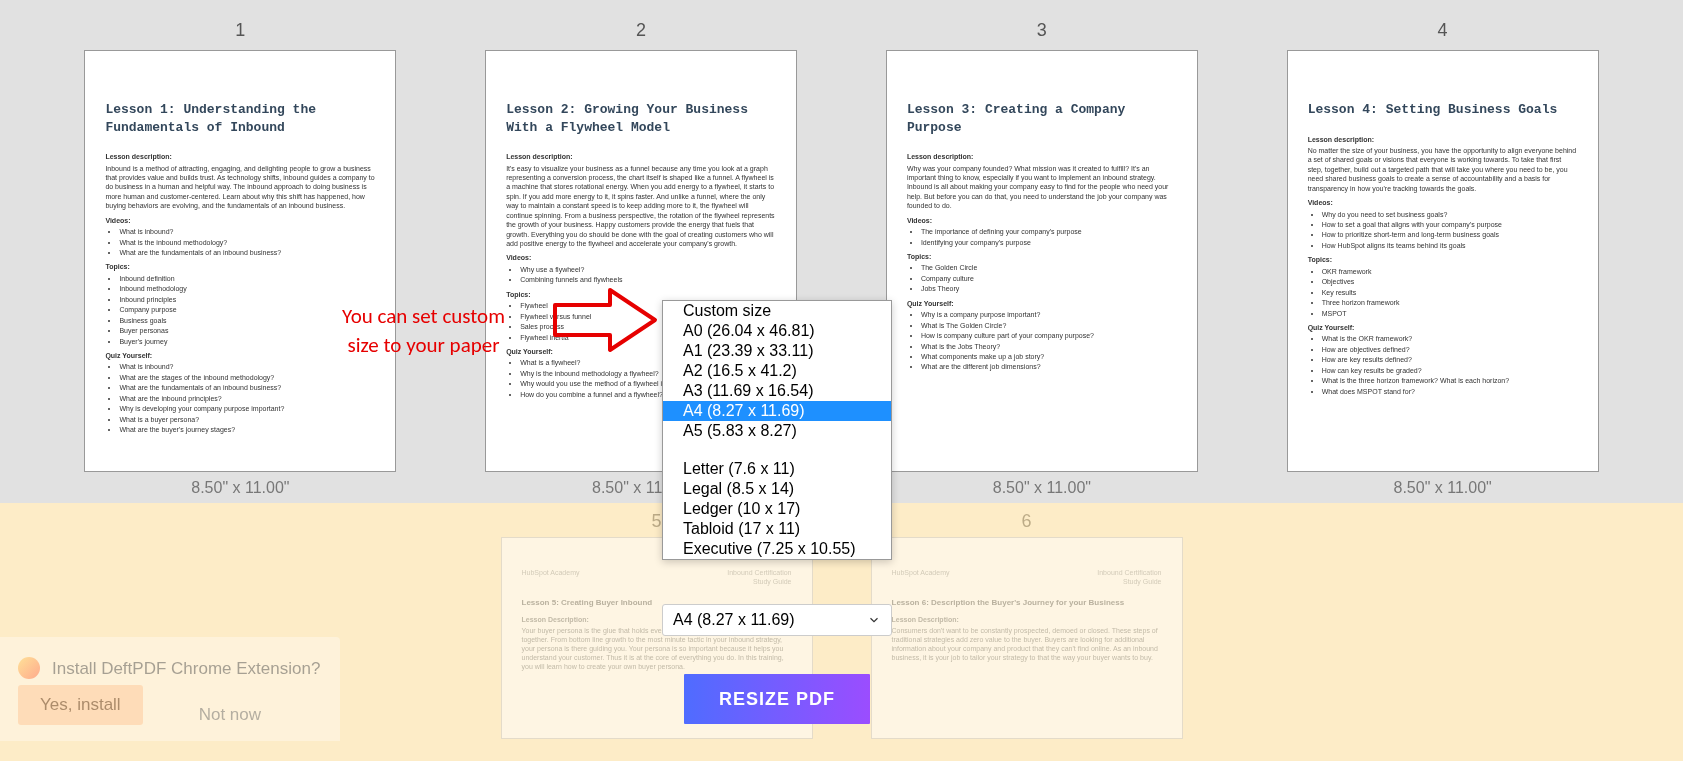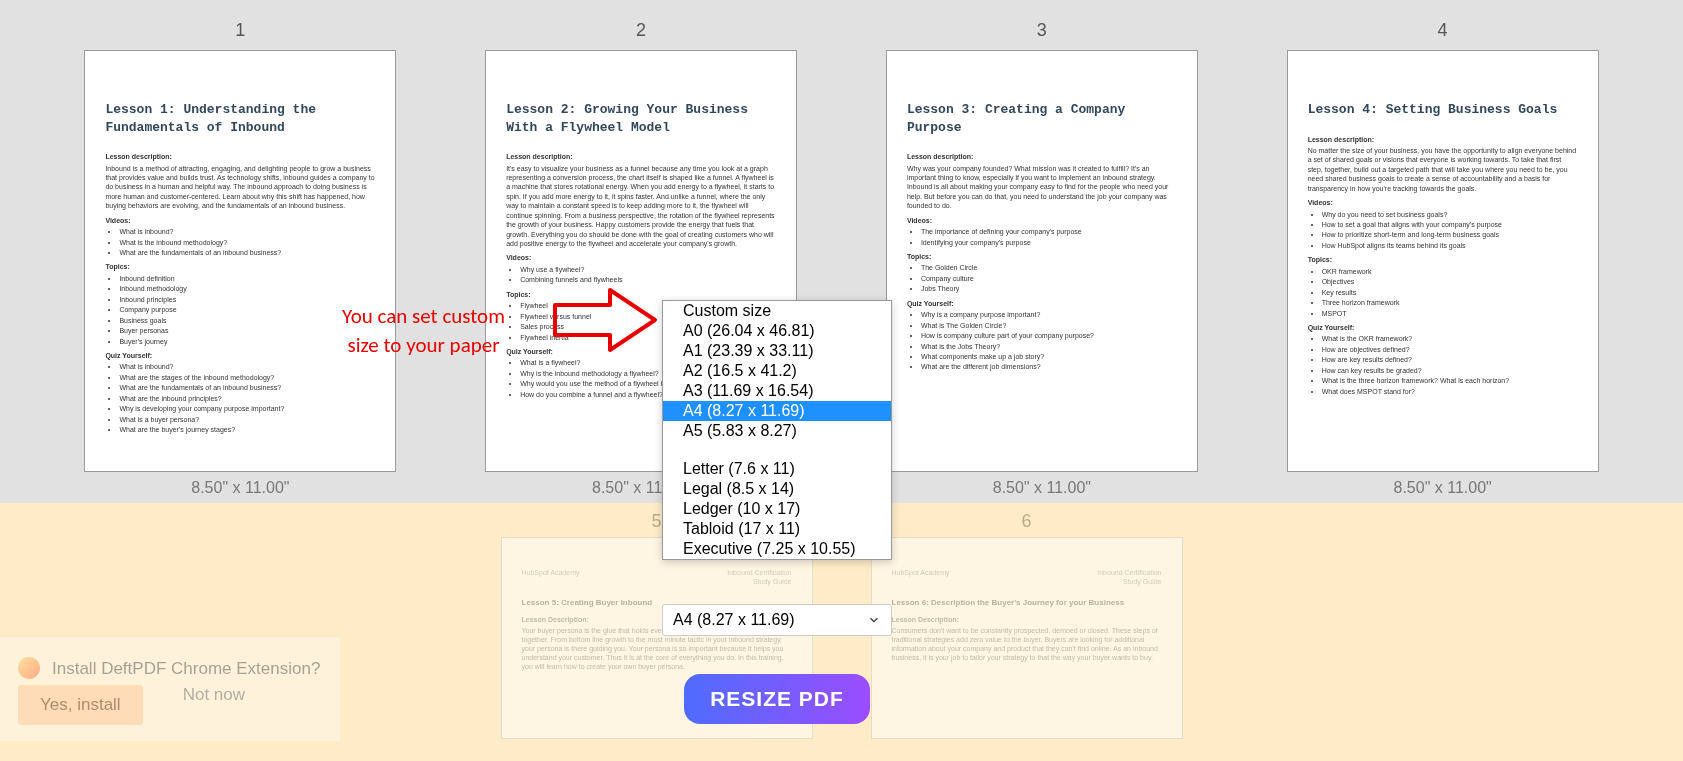--- a/index.html
+++ b/index.html
@@ -63,36 +63,36 @@
     position: absolute; left: 662px; top: 604px; width: 230px;
     background: #fff; border: 1px solid #ccc; border-radius: 3px;
     padding: 6px 10px; font-size: 16px; z-index: 40;
     display:flex; align-items:center; justify-content:space-between;
     cursor: pointer;
   }
   .select-box svg { width:14px; height:14px; }
 
   .resize-btn {
     position: absolute; left: 684px; top: 674px;
-    width: 186px; height: 50px; border:none; border-radius: 16px;
+    width: 186px; height: 50px; border:none; border-radius: 1px;
     background: linear-gradient(90deg, #4f6cff 0%, #9b4dff 100%);
-    color:#fff; font-weight:bold; font-size:21px; letter-spacing:1px;
+    color:#fff; font-weight:bold; font-size:18px; letter-spacing:1px;
     cursor:pointer; z-index: 40;
   }
 
   .ext-prompt {
     position: absolute; left:0; bottom:20px; width:340px;
     background: rgba(255,255,255,0.35);
     padding: 20px 18px 16px 18px; font-size: 17px; color: rgba(60,60,60,0.45);
     border-top-right-radius: 4px; z-index: 30;
   }
   .ext-prompt .row1 { display:flex; align-items:flex-end; gap:12px; margin-bottom:6px;}
   .ext-prompt .logo { width:22px; height:22px; border-radius:50%;
     background: linear-gradient(135deg,#ffd56b,#ff7a59); opacity:0.6;}
-  .ext-prompt .row2 { display:flex; gap:40px; align-items:flex-start;}
+  .ext-prompt .row2 { display:flex; gap:56px; align-items:flex-end;}
   .ext-prompt .yes { background: rgba(255,180,120,0.35); padding:10px 22px; border-radius:3px; color:rgba(90,60,30,0.5);}
   .ext-prompt .no { color: rgba(90,90,90,0.45);}
 </style>
 </head>
 <body>
 
 <div class="pages-row">
     <div class="page-col">
       <div class="page-num">1</div>
       <div class="page-sheet">

